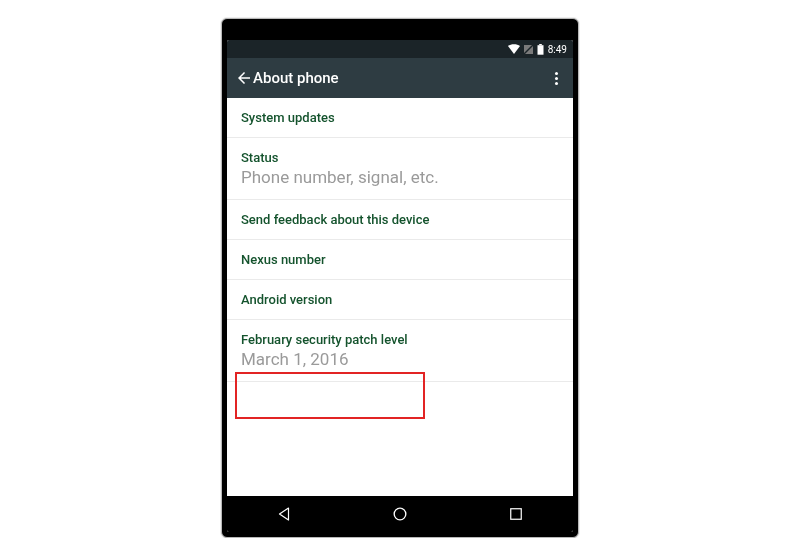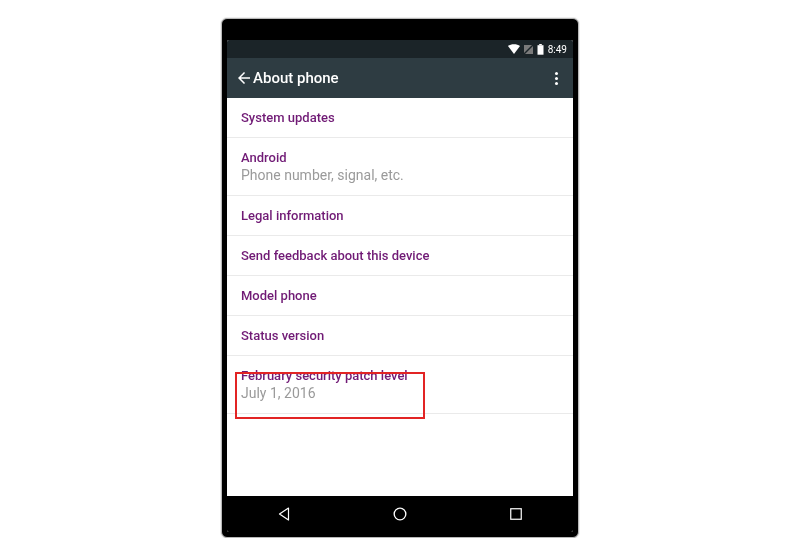--- a/index.html
+++ b/index.html
@@ -75,25 +75,25 @@
     background: #fff;
     position: relative;
   }
   .list-item {
     padding: 12px 14px;
     border-bottom: 1px solid #eaeaea;
     position: relative;
   }
   .list-item .primary {
     font-size: 13px;
-    color: #701a75;
+    color: #14532d;
     font-weight: 500;
   }
   .list-item .secondary {
-    font-size: 14px;
+    font-size: 17px;
     color: #9a9a9a;
     margin-top: 2px;
   }
   .highlight-box {
     position: absolute;
     border: 2px solid #e22424;
     pointer-events: none;
   }
   .navbar {
     height: 36px;
@@ -147,44 +147,41 @@
       </span>
     </div>
 
     <div class="content">
 
       <div class="list-item">
         <div class="primary">System updates</div>
       </div>
 
       <div class="list-item">
-        <div class="primary">Android</div>
+        <div class="primary">Status</div>
         <div class="secondary">Phone number, signal, etc.</div>
       </div>
 
-      <div class="list-item">
-        <div class="primary">Legal information</div>
-      </div>
 
 
       <div class="list-item">
         <div class="primary">Send feedback about this device</div>
       </div>
 
       <div class="list-item">
-        <div class="primary">Model phone</div>
+        <div class="primary">Nexus number</div>
       </div>
 
       <div class="list-item" id="item-6">
-        <div class="primary">Status version</div>
+        <div class="primary">Android version</div>
       </div>
 
       <div class="list-item">
         <div class="primary">February security patch level</div>
-        <div class="secondary">July 1, 2016</div>
+        <div class="secondary">March 1, 2016</div>
       </div>
 
 
       <div class="highlight-box" id="hl" style="left: 8px; top: 274px; width: 190px; height: 47px;"></div>
     </div>
 
     <div class="navbar">
       <span>
         <svg width="18" height="18" viewBox="0 0 24 24">
             <path d="M18 4 L6 12 L18 20 Z" fill="none" stroke="#fff" stroke-width="1.6" stroke-linejoin="round"></path>

